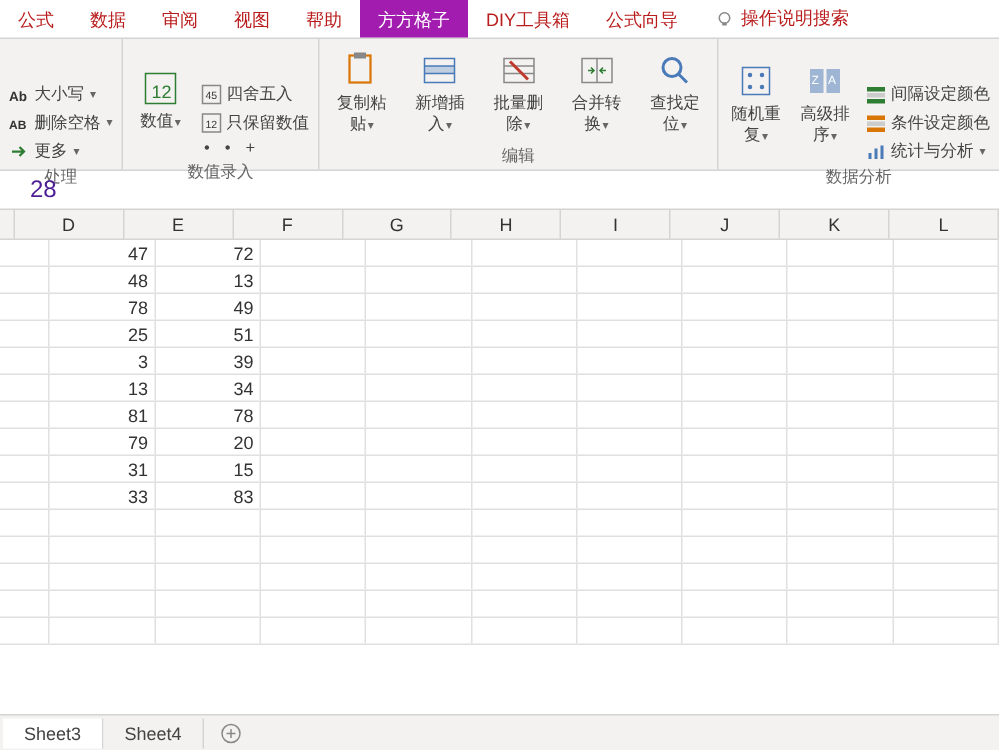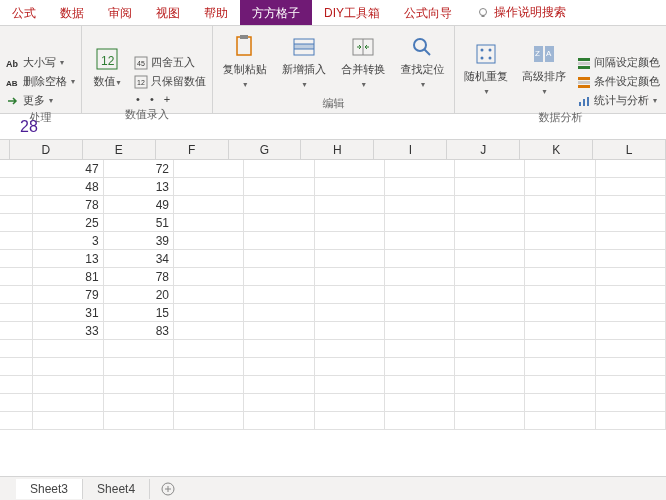--- a/index.html
+++ b/index.html
@@ -1,20 +1,20 @@
 <!DOCTYPE html>
 <html><head>
 <meta charset="utf-8">
 <style>
 * { margin: 0; padding: 0; box-sizing: border-box; font-family: "Microsoft YaHei", sans-serif; }
 body { width: 666px; height: 500px; overflow: hidden; background: #fff; font-size: 12px; }
 
 .tabs { display: flex; background: #fff; height: 26px; border-bottom: 1px solid #d4d4d4; }
 .tab { padding: 5px 12px; color: #b91c1c; cursor: pointer; font-size: 12px; }
-.tab.active { background: #701a75; color: #fff; }
+.tab.active { background: #a21caf; color: #fff; }
 .tab.last { display: flex; align-items: center; gap: 4px; }
 
 .ribbon { display: flex; background: #f3f2f1; height: 88px; border-bottom: 1px solid #d4d4d4; }
 .group { display: flex; flex-direction: column; justify-content: space-between; border-right: 1px solid #d4d4d4; padding: 2px 4px 1px; }
 .group-body { display: flex; gap: 4px; flex: 1; }
 .group-label { text-align: center; font-size: 11px; color: #666; padding: 1px 0; }
 
 .small-items { display: flex; flex-direction: column; gap: 2px; justify-content: center; margin-top: 26px; }
 .small-item { display: flex; align-items: center; gap: 3px; font-size: 11px; color: #444; cursor: pointer; padding: 1px 2px; white-space: nowrap; }
 .small-item .ic { width: 14px; height: 14px; display: inline-flex; align-items: center; justify-content: center; }
@@ -28,21 +28,21 @@
 .formula-bar .val { font-size: 16px; color: #4c1d95; padding-left: 12px; }
 
 .grid { position: relative; }
 .hdr-row { display: flex; height: 20px; background: #f3f2f1; border-bottom: 1px solid #d4d4d4; }
 .hdr-cell { width: 75px; border-right: 1px solid #d4d4d4; text-align: center; font-size: 12px; color: #333; line-height: 20px; }
 .hdr-cell.first { width: 10px; }
 .row { display: flex; height: 18px; border-bottom: 1px solid #e0e0e0; padding-left: 24px; }
 .cell { width: 75px; border-right: 1px solid #e0e0e0; text-align: right; padding-right: 4px; font-size: 12px; color: #333; line-height: 18px; }
 .cell.first { width: 10px; padding: 0; }
 
-.sheet-tabs { position: absolute; bottom: 0; left: 0; right: 0; height: 24px; display: flex; align-items: center; border-top: 1px solid #d4d4d4; background: #f3f2f1; padding-left: 16px; gap: 0; }
+.sheet-tabs { position: absolute; bottom: 0; left: 0; right: 0; height: 24px; display: flex; align-items: center; border-top: 1px solid #d4d4d4; background: #f3f2f1; padding-left: 2px; gap: 0; }
 .sheet-tab { padding: 3px 14px; font-size: 12px; color: #444; border-right: 1px solid #d4d4d4; cursor: pointer; background: #fff; }
 .sheet-tab.inactive { background: #f3f2f1; }
 .add-sheet { width: 24px; height: 24px; display: flex; align-items: center; justify-content: center; cursor: pointer; color: #888; margin-left: 6px; }
 
 svg { display: block; }
 </style>
 </head>
 <body>
 
 <div class="tabs">
@@ -161,20 +161,31 @@
               <line x1="4" y1="16" x2="24" y2="16" stroke="#4a7ab8"></line>
               <rect x="4" y="11" width="20" height="5" fill="#4a7ab8" opacity="0.3"></rect>
             </svg>
           </span>
         <span class="lbl"><span>新增插入</span><span class="dd">▾</span></span>
       </div>
       <div class="big-item">
         <span class="ic">
             <svg width="28" height="28">
               <rect x="4" y="6" width="20" height="16" fill="none" stroke="#888" stroke-width="1"></rect>
+              <line x1="4" y1="11" x2="24" y2="11" stroke="#888"></line>
+              <line x1="4" y1="16" x2="24" y2="16" stroke="#888"></line>
+              <line x1="8" y1="8" x2="20" y2="20" stroke="#c0392b" stroke-width="2"></line>
+            </svg>
+          </span>
+        <span class="lbl"><span>批量删除</span><span class="dd">▾</span></span>
+      </div>
+      <div class="big-item">
+        <span class="ic">
+            <svg width="28" height="28">
+              <rect x="4" y="6" width="20" height="16" fill="none" stroke="#888" stroke-width="1"></rect>
               <line x1="14" y1="6" x2="14" y2="22" stroke="#888"></line>
               <path d="M8 14 L12 14 M10 12 L12 14 L10 16" stroke="#2e7d32" fill="none"></path>
               <path d="M20 14 L16 14 M18 12 L16 14 L18 16" stroke="#2e7d32" fill="none"></path>
             </svg>
           </span>
         <span class="lbl"><span>合并转换</span><span class="dd">▾</span></span>
       </div>
       <div class="big-item">
         <span class="ic">
             <svg width="28" height="28">

